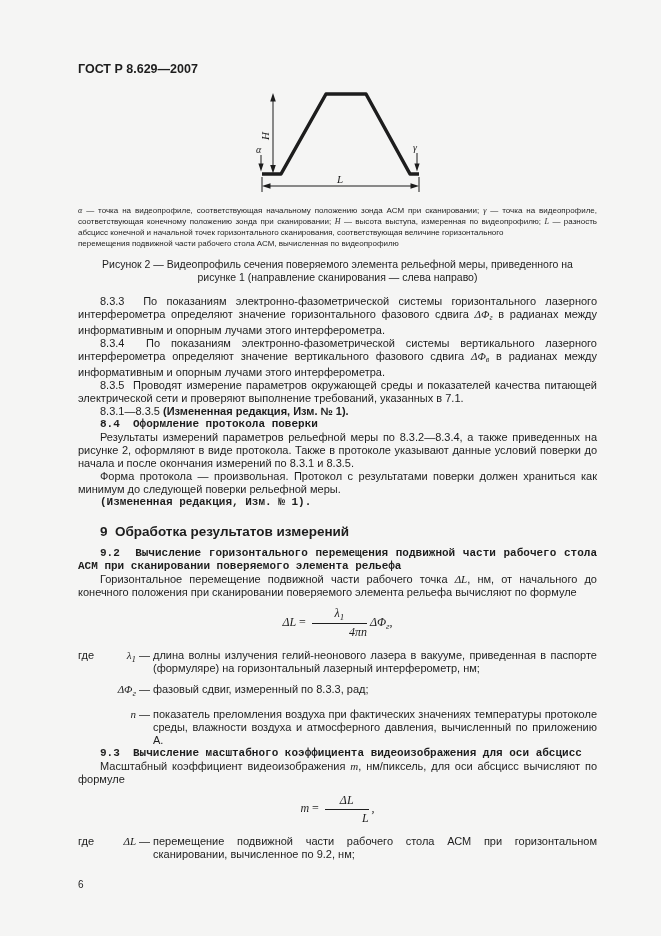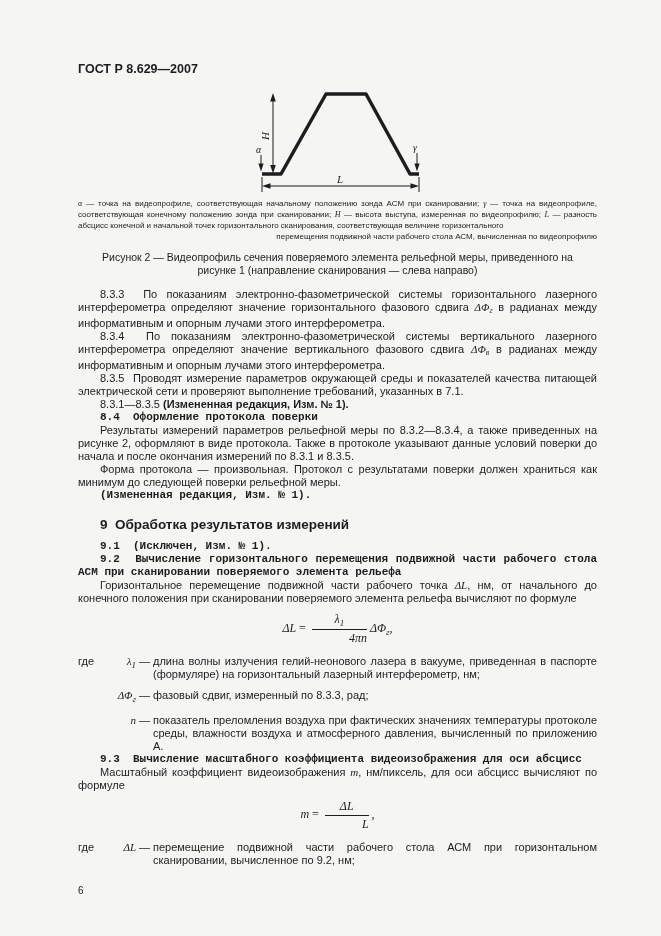--- a/index.html
+++ b/index.html
@@ -8,22 +8,22 @@
     width:661px;height:936px;background:#f5f5f4;color:#1d1d1d;
     font-family:"Liberation Sans",sans-serif;overflow:hidden;position:relative;
   }
   .content{padding:62px 64px 0 78px;}
   .hdr{font-weight:bold;font-size:12.5px;line-height:14px;}
   .fig-wrap{width:200px;margin:5px auto 0 auto;}
   .fig-wrap svg{display:block;}
   .stroke{stroke:#1d1d1d;fill:none;}
   .fill{fill:#1d1d1d;stroke:none;}
   .svgtxt{fill:#1d1d1d;font-family:"Liberation Serif",serif;font-style:italic;}
-  .legend{margin-top:3px;font-size:8px;line-height:11px;text-align:justify;}
-  .legend-last{font-size:8px;line-height:11px;text-align:right;}
+  .legend{margin-top:10px;font-size:8px;line-height:11px;text-align:justify;}
+  .legend-last{font-size:8px;line-height:11px;text-align:left;}
   .fig-title{margin-top:9px;font-size:10.5px;line-height:13px;text-align:center;padding:0 6px;}
   .body-block{margin-top:11px;}
   .p{font-size:11px;line-height:13px;text-align:justify;text-indent:22px;margin:0;}
   .bold{font-weight:bold;font-family:Liberation Mono, monospace;}
   .h9{font-size:13.5px;font-weight:bold;margin:15px 0 8px 0;padding-left:22px;}
   .rit{font-style:italic;font-family:"Liberation Serif",serif;}
   .rbd{font-weight:bold;}
   .rsb{font-size:8px;vertical-align:-2px;}
   .formula{text-align:center;font-size:12px;margin:7px 0 9px 0;
     font-family:"Liberation Serif",serif;font-style:italic;}
@@ -86,21 +86,20 @@
       <p class="p"><span>8.3.4&nbsp; По показаниям электронно-фазометрической системы вертикального лазерного интерферометра определяют значение вертикального фазового сдвига </span><span class="rit">ΔΦ</span><span class="rit rsb">в</span><span> в радианах между информативным и опорным лучами этого интерферометра.</span></p>
       <p class="p">8.3.5&nbsp; Проводят измерение параметров окружающей среды и показателей качества питающей электрической сети и проверяют выполнение требований, указанных в 7.1.</p>
       <p class="p"><span>8.3.1—8.3.5 </span><span class="rbd">(Измененная редакция, Изм. № 1).</span></p>
       <p class="p bold">8.4&nbsp; Оформление протокола поверки</p>
       <p class="p">Результаты измерений параметров рельефной меры по 8.3.2—8.3.4, а также приведенных на рисунке 2, оформляют в виде протокола. Также в протоколе указывают данные условий поверки до начала и после окончания измерений по 8.3.1 и 8.3.5.</p>
       <p class="p">Форма протокола — произвольная. Протокол с результатами поверки должен храниться как минимум до следующей поверки рельефной меры.</p>
       <p class="p bold">(Измененная редакция, Изм. № 1).</p>
 
       <div class="h9">9&nbsp; Обработка результатов измерений</div>
 
-      <p class="p bold">9.1&nbsp; (Исключен, Изм. № 1).</p>
       <p class="p bold">9.2&nbsp; Вычисление горизонтального перемещения подвижной части рабочего стола АСМ при сканировании поверяемого элемента рельефа</p>
       <p class="p"><span>Горизонтальное перемещение подвижной части рабочего точка </span><span class="rit">ΔL</span><span>, нм, от начального до конечного положения при сканировании поверяемого элемента рельефа вычисляют по формуле</span></p>
 
       <div class="formula">
         <span>ΔL</span><span class="eq">=</span><span class="frac"><span class="frac-num"><span>λ</span><span class="fsub">1</span></span><span class="frac-den">4πn</span></span><span>ΔΦ</span><span class="fsub">г</span><span>,</span>
       </div>
 
       <div>
         <div class="gde-row">
           <span class="gde-word">где</span>

